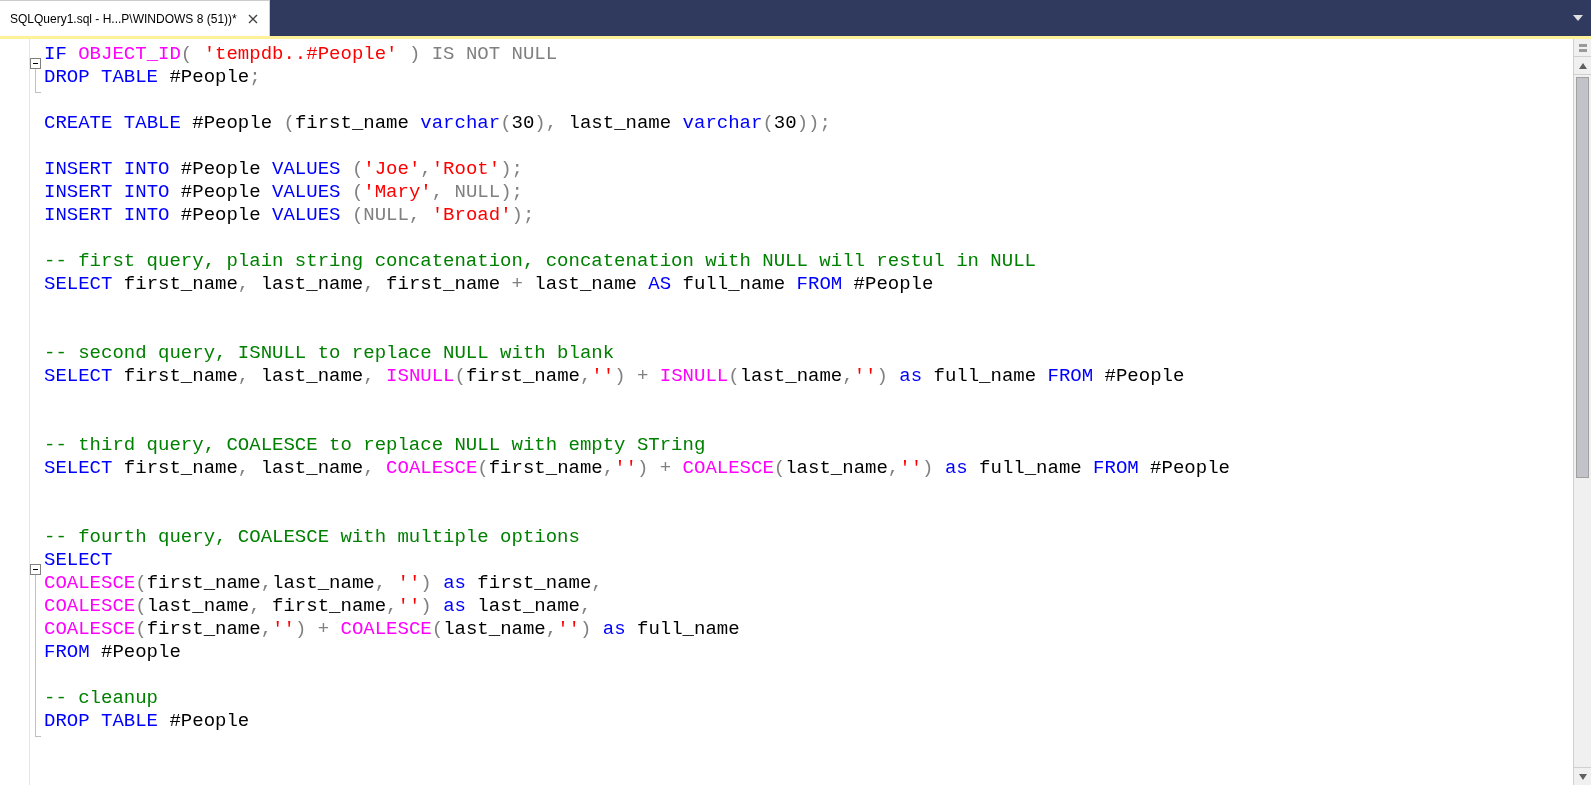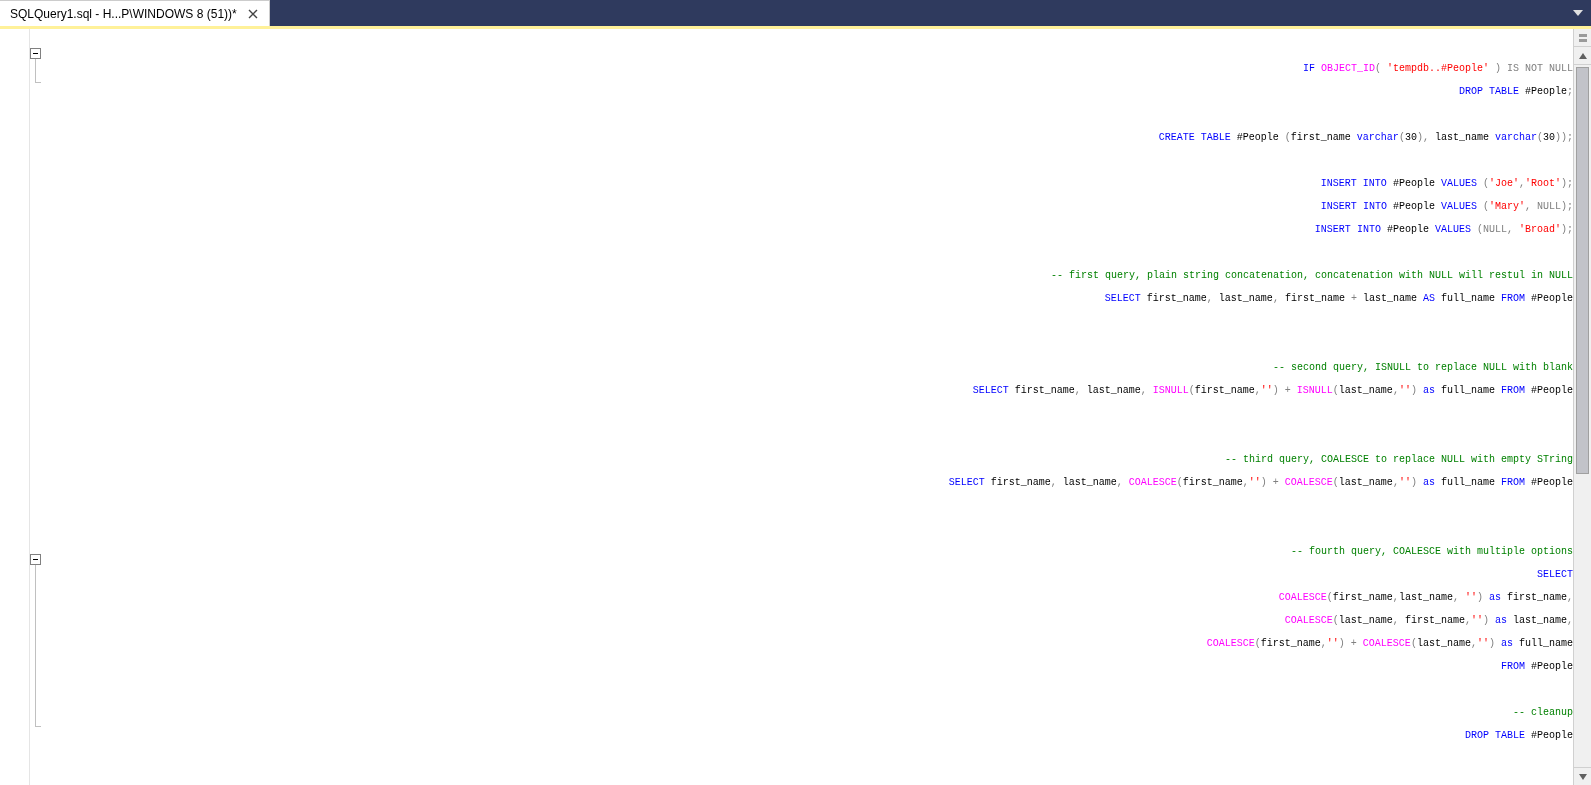--- a/index.html
+++ b/index.html
@@ -8,21 +8,21 @@
     font-family: Consolas, 'Courier New', monospace;
     background: #ffffff;
     display: flex;
     flex-direction: column;
     height: 785px;
     width: 1591px;
   }
 
   
   .tabbar {
-    height: 26px;
+    height: 36px;
     background: #2f3a5e;
     display: flex;
     align-items: stretch;
     position: relative;
   }
   .tab {
     background: #ffffff;
     color: #000;
     display: flex;
     align-items: center;
@@ -116,26 +116,25 @@
   .scrollbar-arrow {
     height: 18px;
     display: flex; align-items: center; justify-content: center;
     border-top: 1px solid #d0d0d0;
   }
   .scrollbar-arrow svg { width: 8px; height: 6px; fill: #606060; }
 
   
   pre.code {
     font-family: Consolas, 'Courier New', monospace;
-    font-size: 10px;
+    font-size: 19px;
     line-height: 23px;
     white-space: pre;
     color: #000;
-    padding: 28px 0 20px 0;
-    text-align: right;
+    padding: 4px 0 20px 0;
   }
   
   .collapse-box {
     position: absolute;
     left: 0;
     width: 11px; height: 11px;
     border: 1px solid #808080;
     background: #fff;
     cursor: pointer;
   }

